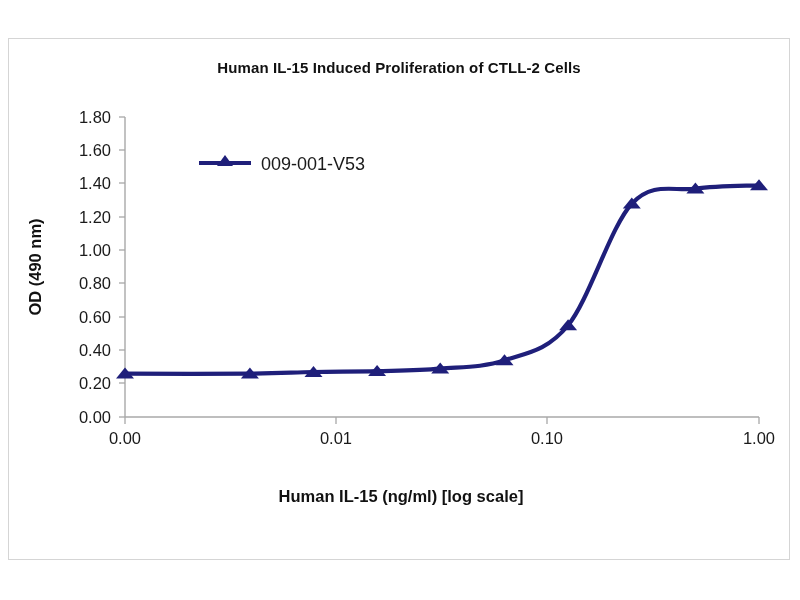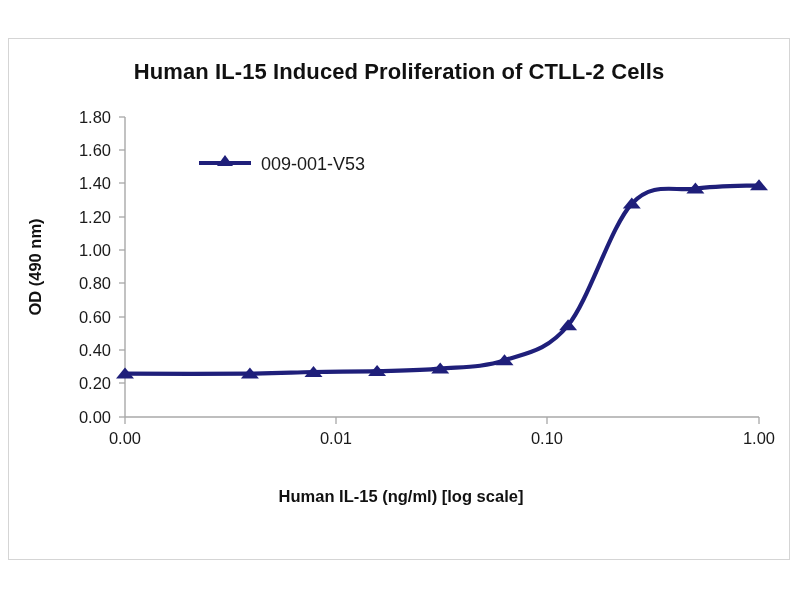--- a/index.html
+++ b/index.html
@@ -22,21 +22,21 @@
     background: #ffffff;
     border: 1px solid #d5d5d5;
     box-sizing: border-box;
   }
   #chart-title {
     position: absolute;
     left: 0;
     top: 20px;
     width: 100%;
     text-align: center;
-    font-size: 22px;
+    font-size: 15px;
     font-weight: bold;
     color: #111111;
     letter-spacing: 0.1px;
   }
   #plot-svg {
     position: absolute;
     left: 0;
     top: 0;
   }
   .tick-label {

